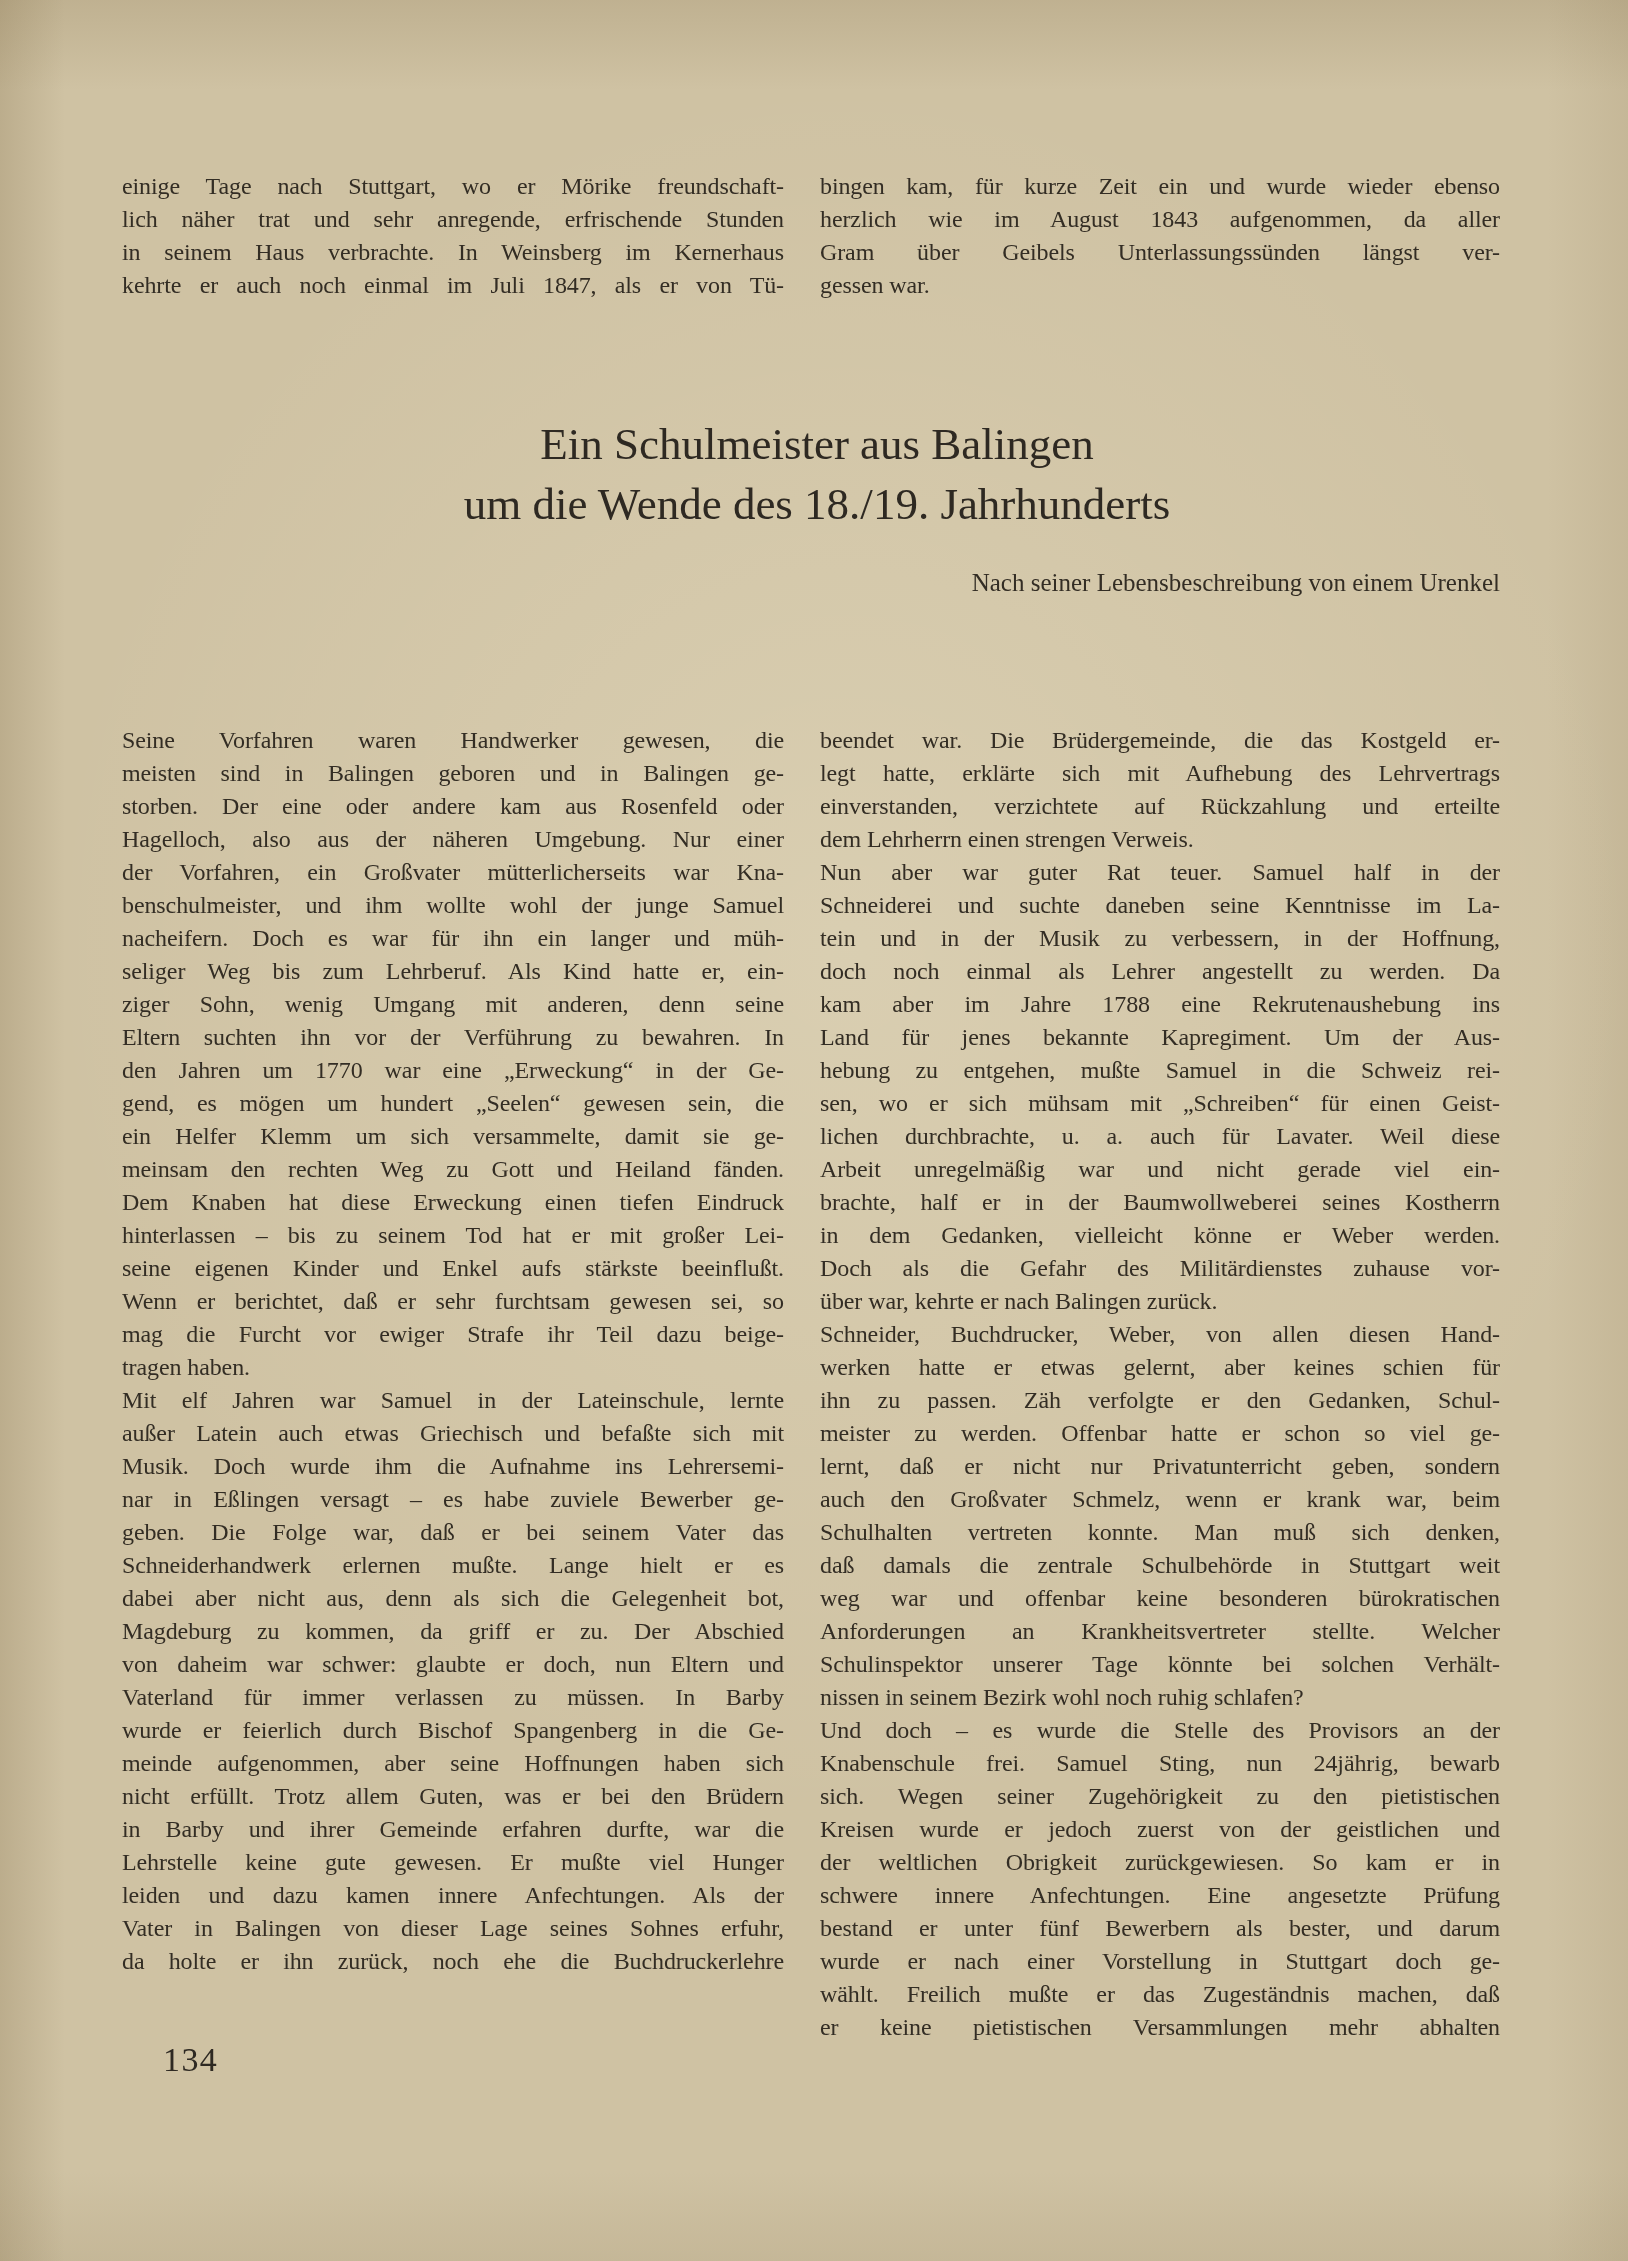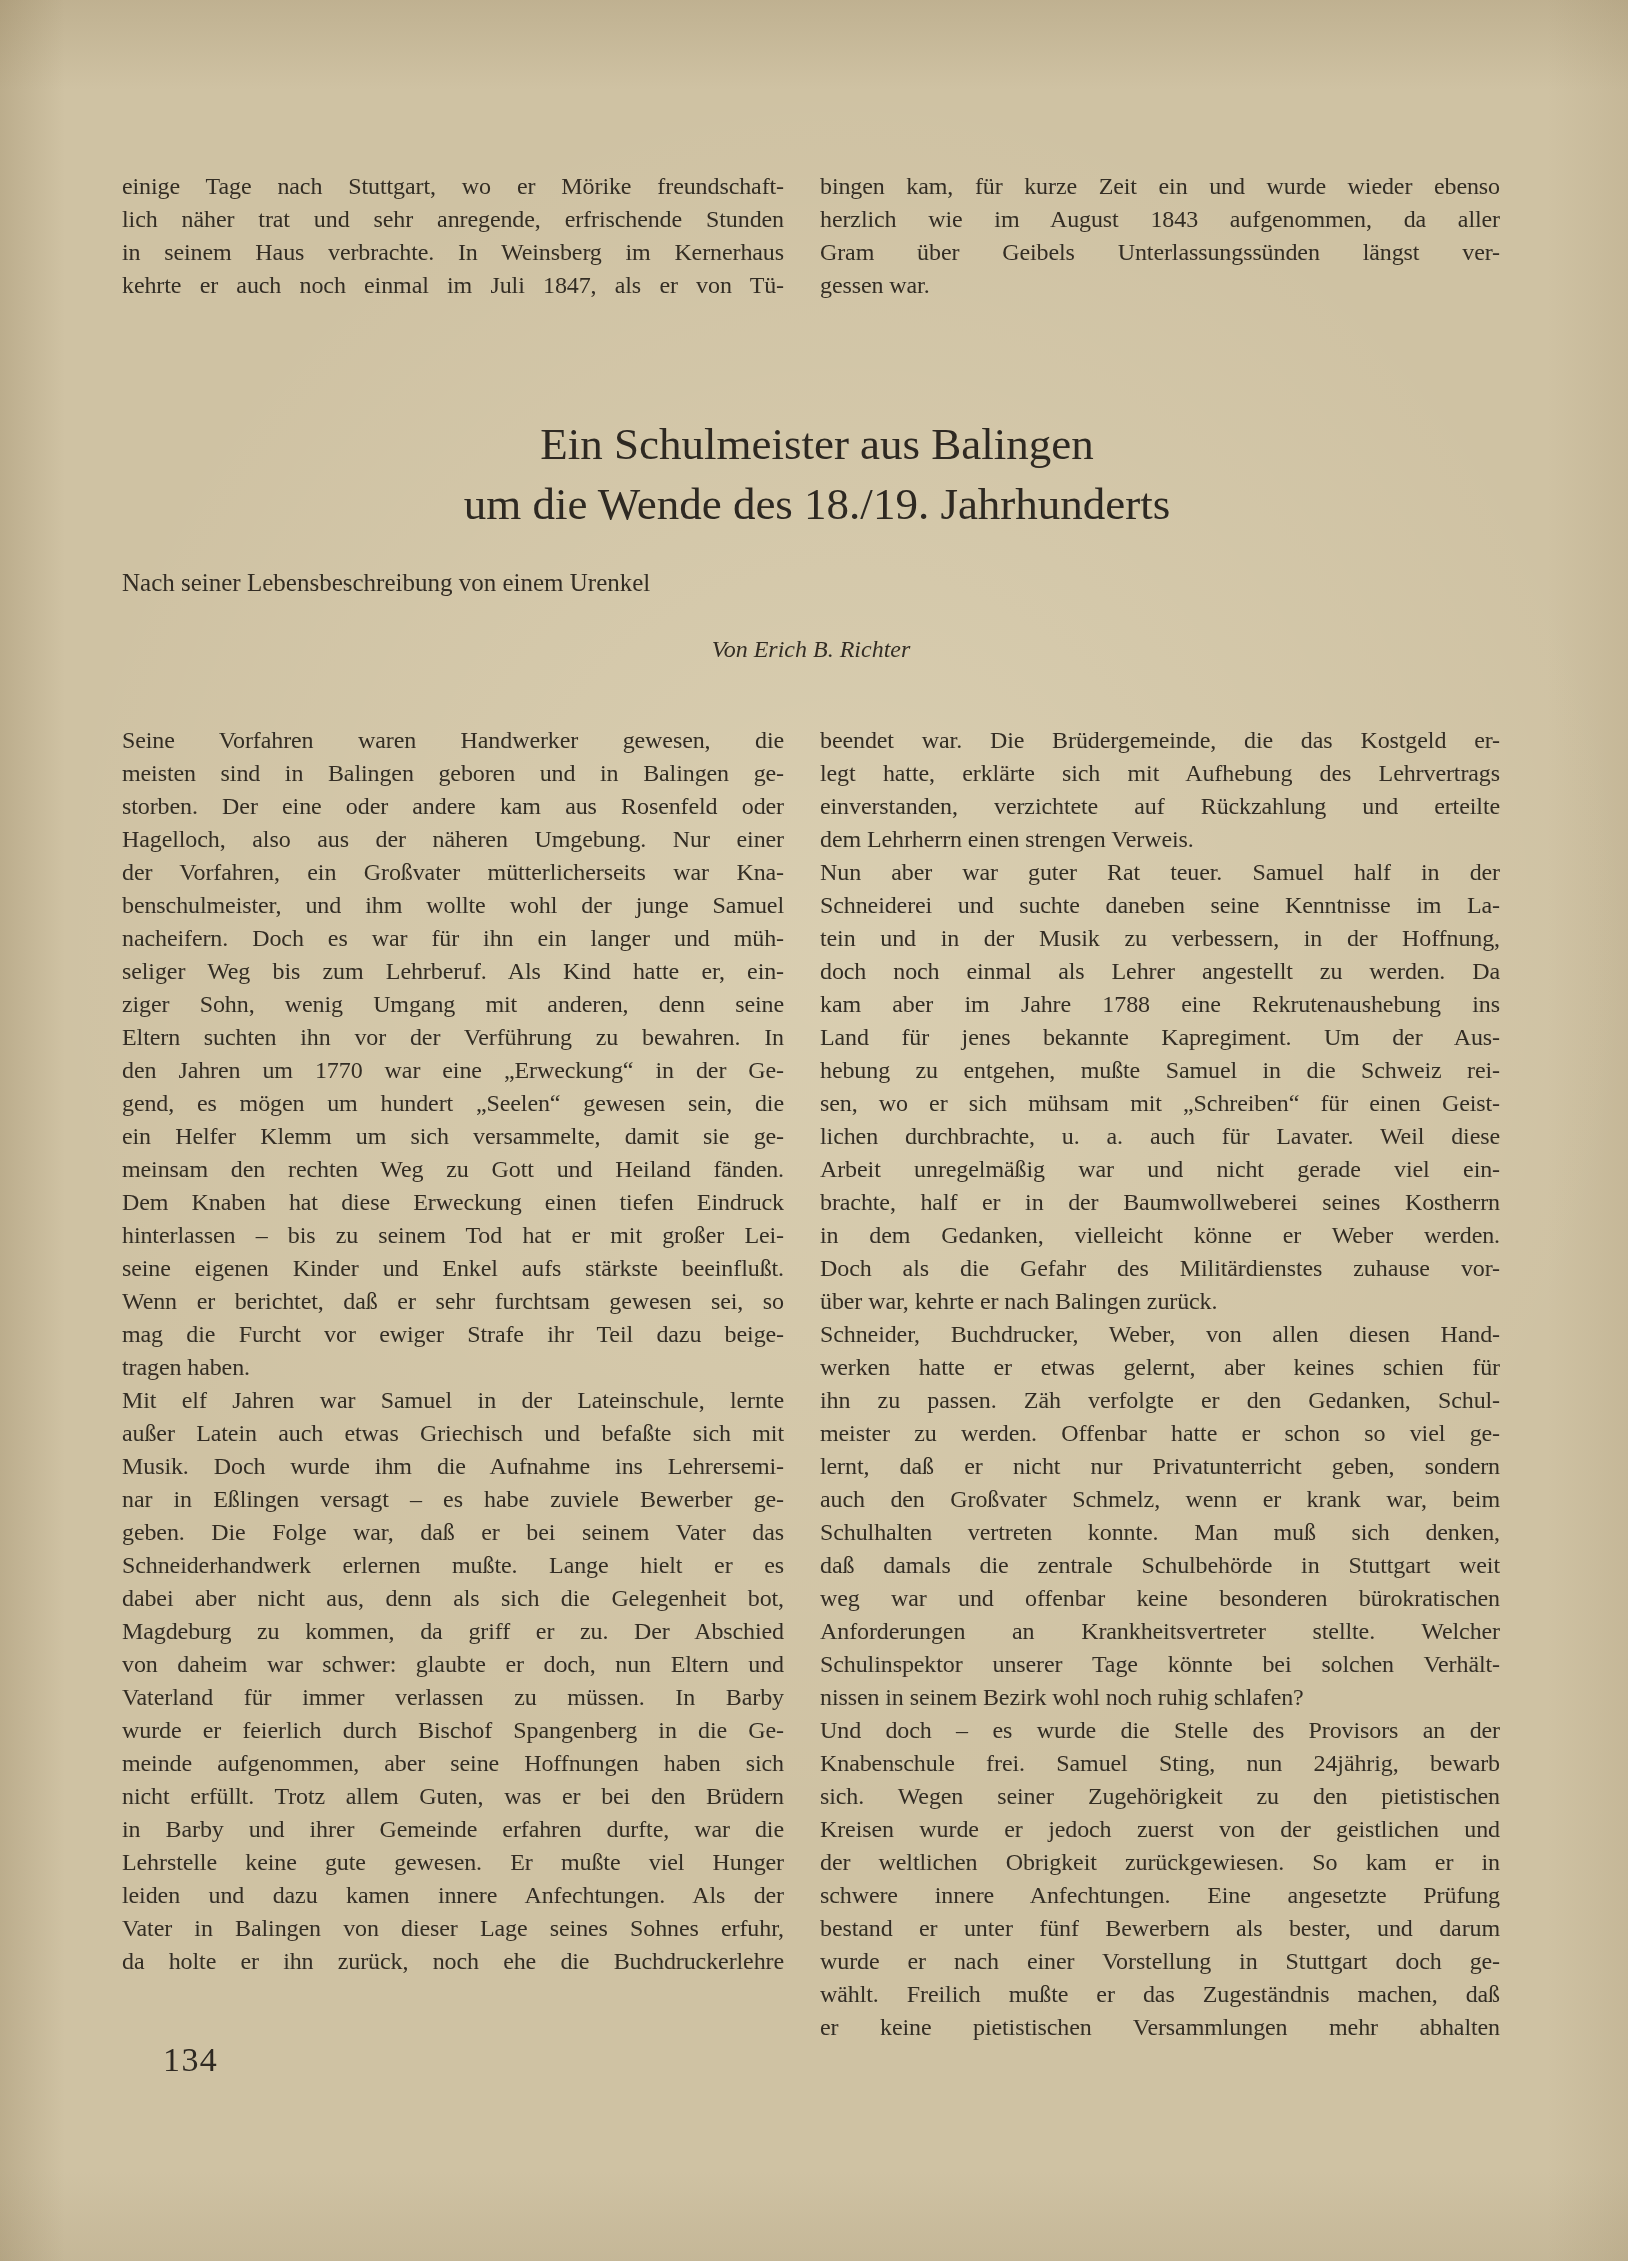--- a/index.html
+++ b/index.html
@@ -43,21 +43,21 @@
     text-align: center;
     font-size: 45px;
     line-height: 60px;
     color: #2e2922;
   }
   .subtitle {
     position: absolute;
     left: 122px;
     top: 569px;
     width: 1378px;
-    text-align: left;
+    text-align: right;
     font-size: 25px;
     color: #332d24;
   }
   .byline {
     position: absolute;
     left: 122px;
     top: 636px;
     width: 1378px;
     text-align: center;
     font-size: 24px;
@@ -92,21 +92,20 @@
       <div class="tline flush">gessen war.</div>
     </div>
 
   <div class="title-block">
     <div>Ein Schulmeister aus Balingen</div>
     <div>um die Wende des 18./19. Jahrhunderts</div>
   </div>
 
   <div class="subtitle">Nach seiner Lebensbeschreibung von einem Urenkel</div>
 
-  <div class="byline">Von Erich B. Richter</div>
 
   <div class="textcol col-left-body">
       <div class="tline">Seine Vorfahren waren Handwerker gewesen, die</div>
       <div class="tline">meisten sind in Balingen geboren und in Balingen ge-</div>
       <div class="tline">storben. Der eine oder andere kam aus Rosenfeld oder</div>
       <div class="tline">Hagelloch, also aus der näheren Umgebung. Nur einer</div>
       <div class="tline">der Vorfahren, ein Großvater mütterlicherseits war Kna-</div>
       <div class="tline">benschulmeister, und ihm wollte wohl der junge Samuel</div>
       <div class="tline">nacheifern. Doch es war für ihn ein langer und müh-</div>
       <div class="tline">seliger Weg bis zum Lehrberuf. Als Kind hatte er, ein-</div>

